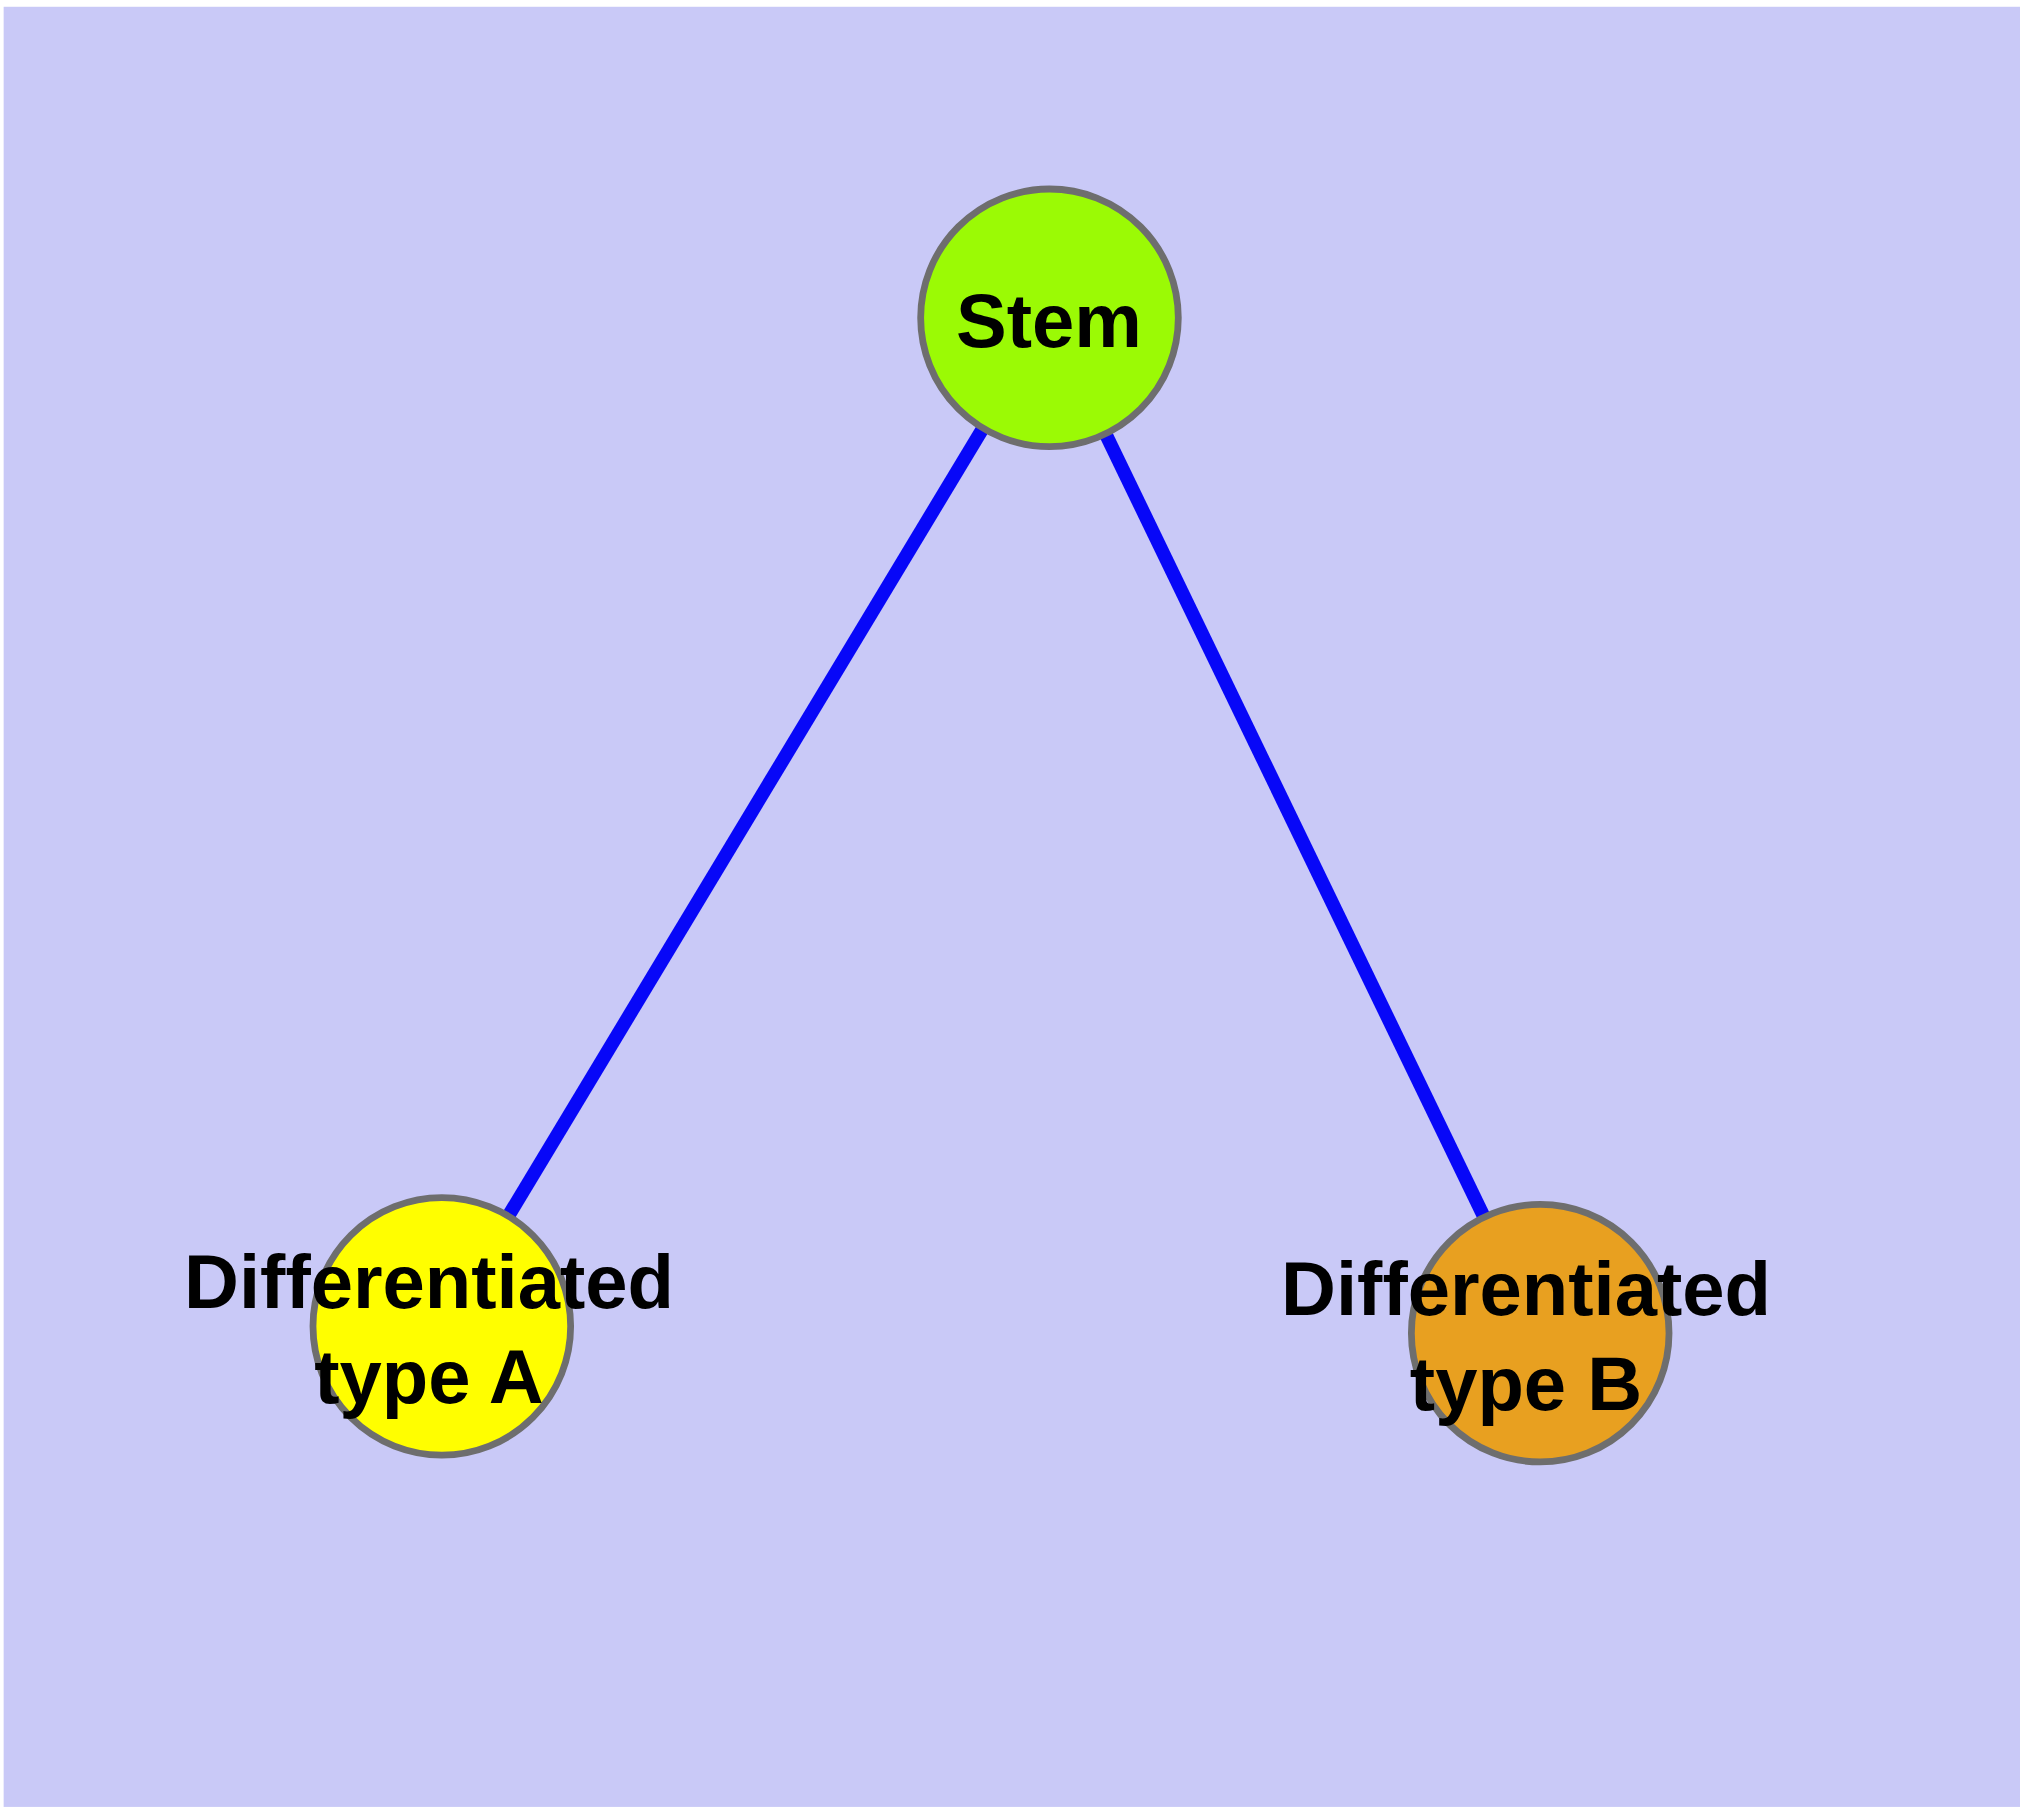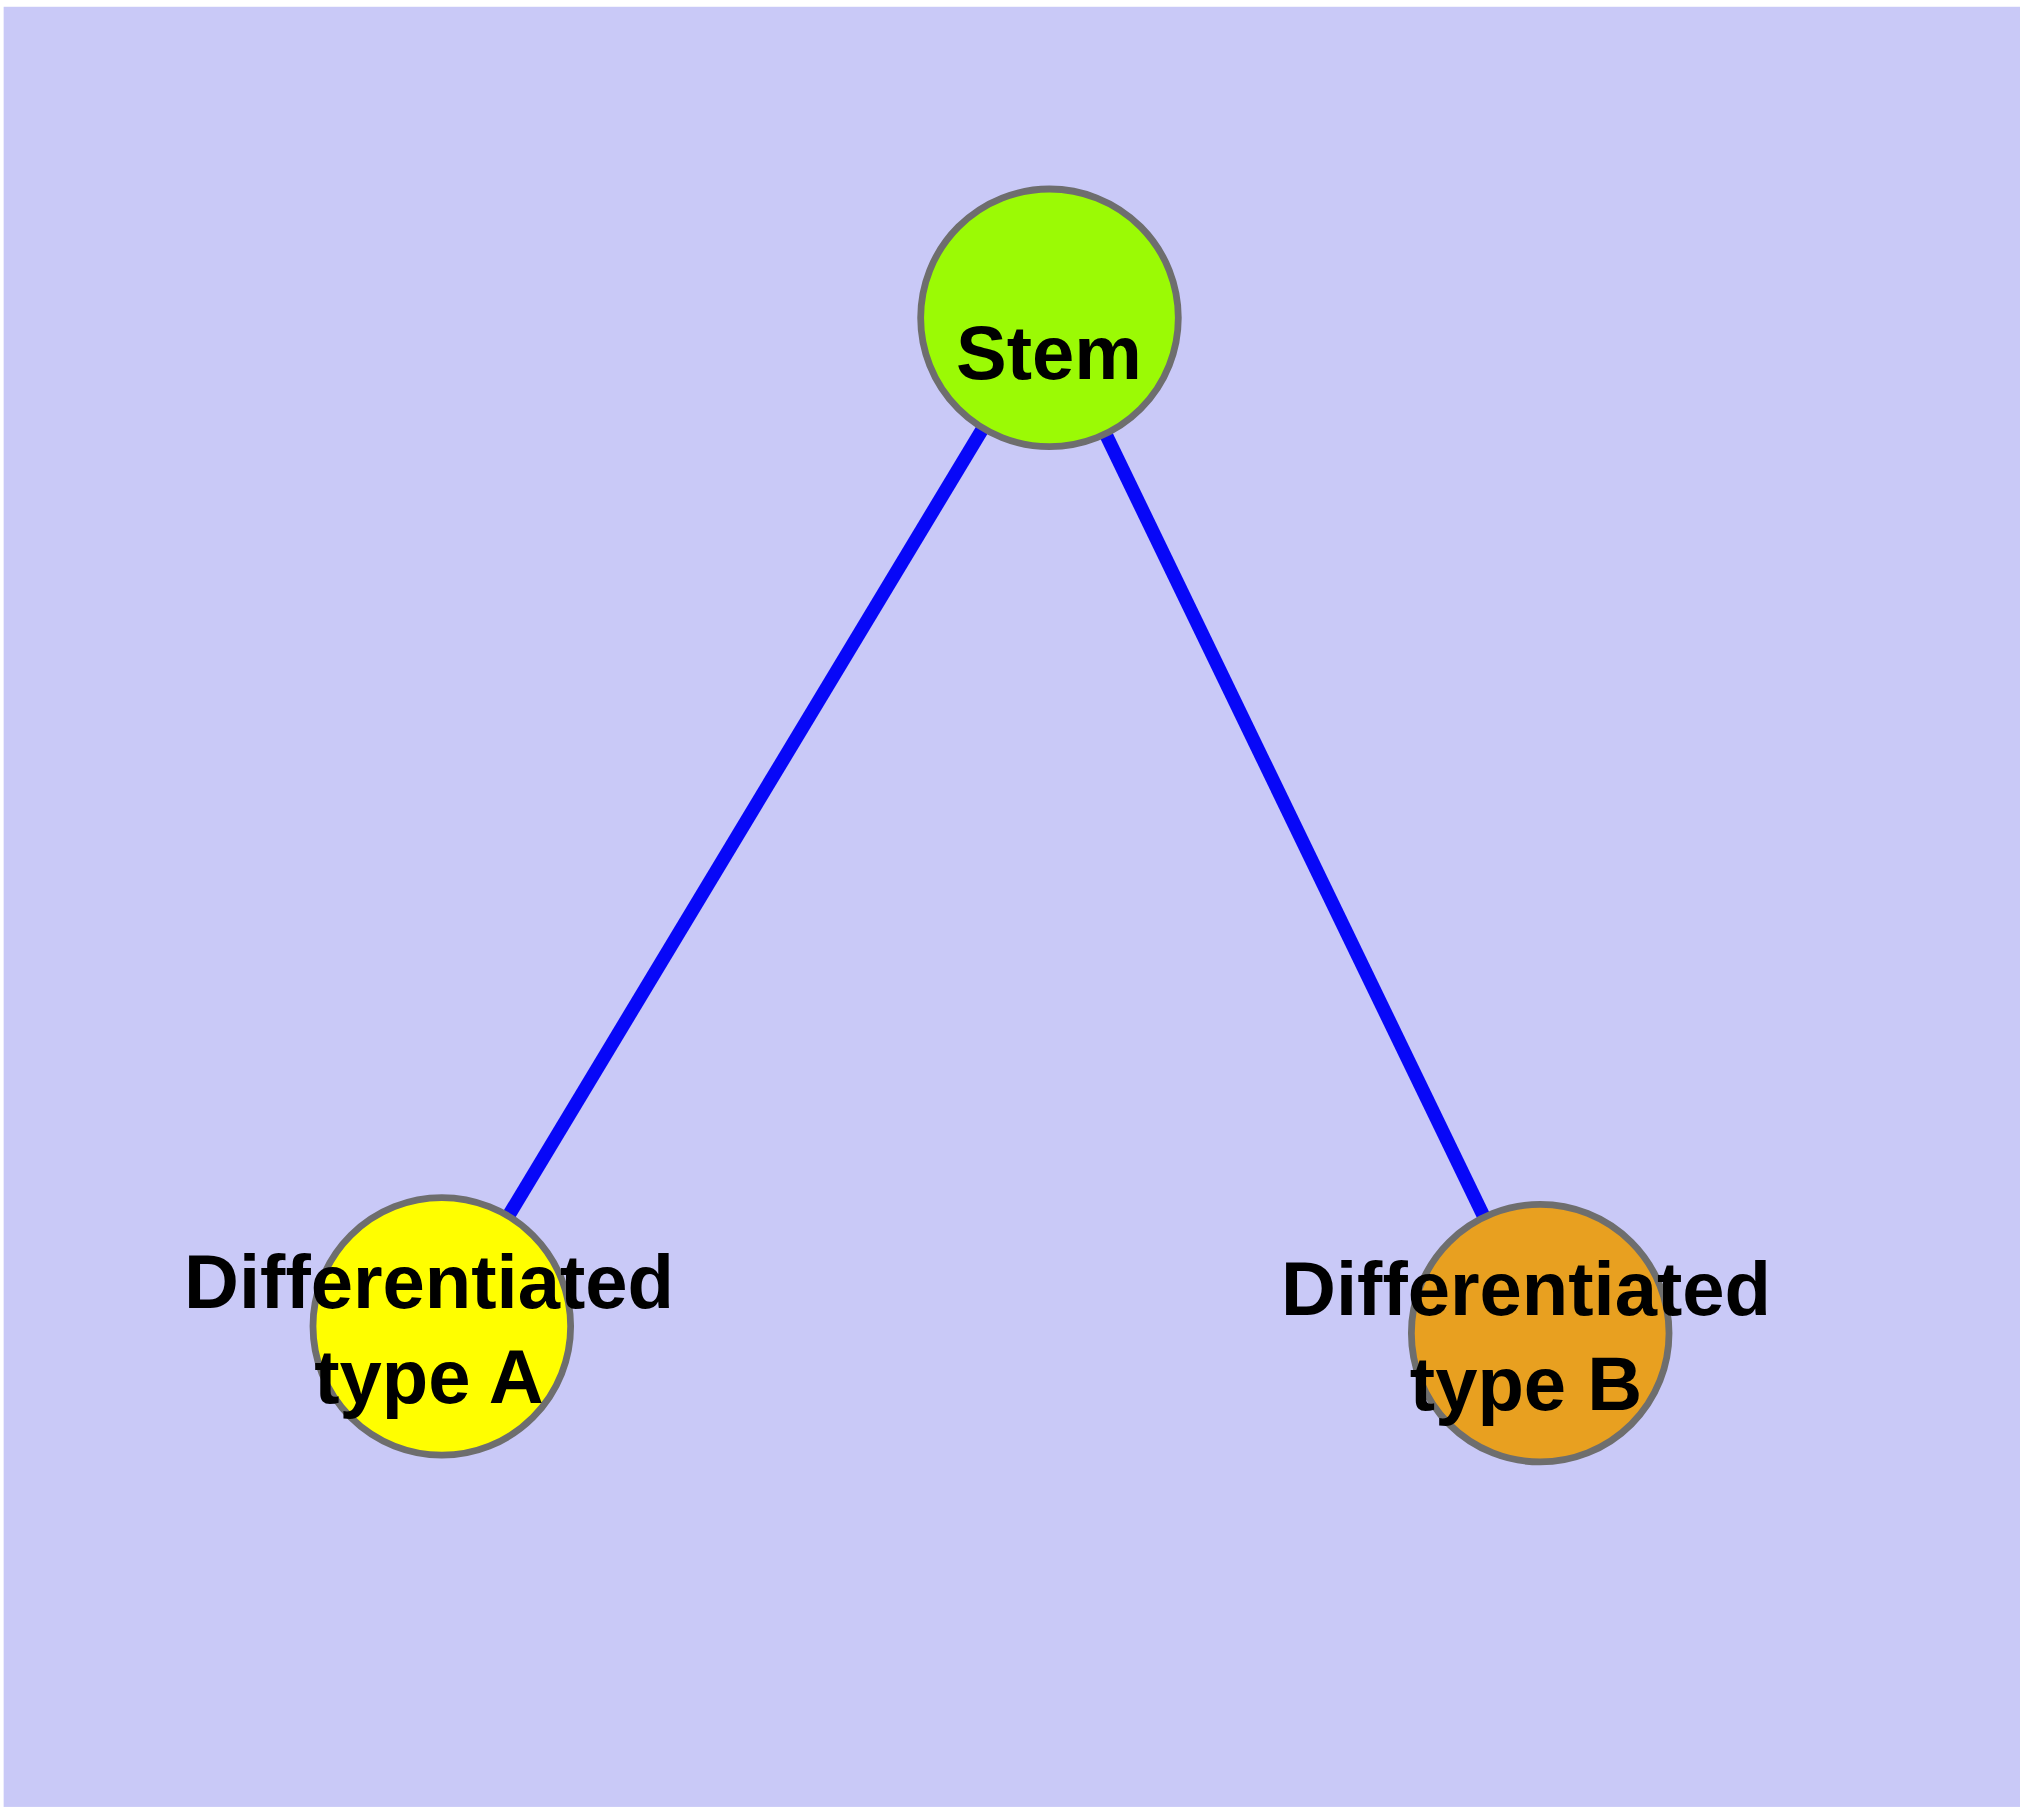--- a/index.html
+++ b/index.html
@@ -56,21 +56,21 @@
 
     <line x1="1238" y1="375" x2="1817" y2="1573" class="edge-line" stroke="#0707F8"></line>
 
     <circle cx="1238" cy="375" r="152" class="node-circle" fill="#9BFA05" stroke="#6E6E6E"></circle>
 
     <circle cx="521" cy="1565" r="152" class="node-circle" fill="#FFFE00" stroke="#6E6E6E"></circle>
 
     <circle cx="1817" cy="1573" r="152" class="node-circle" fill="#E8A020" stroke="#6E6E6E"></circle>
   </svg>
 
-  <div class="node-label" style="left:1049px; top:320px;margin-top:32px;">Stem</div>
+  <div class="node-label" style="left:1049px; top:320px;">Stem</div>
 
   <div class="node-label" style="left:429px; top:1329px;">Differentiated
 type A</div>
 
   <div class="node-label" style="left:1526px; top:1336px;">Differentiated
 type B</div>
 
 </div>
 
 

